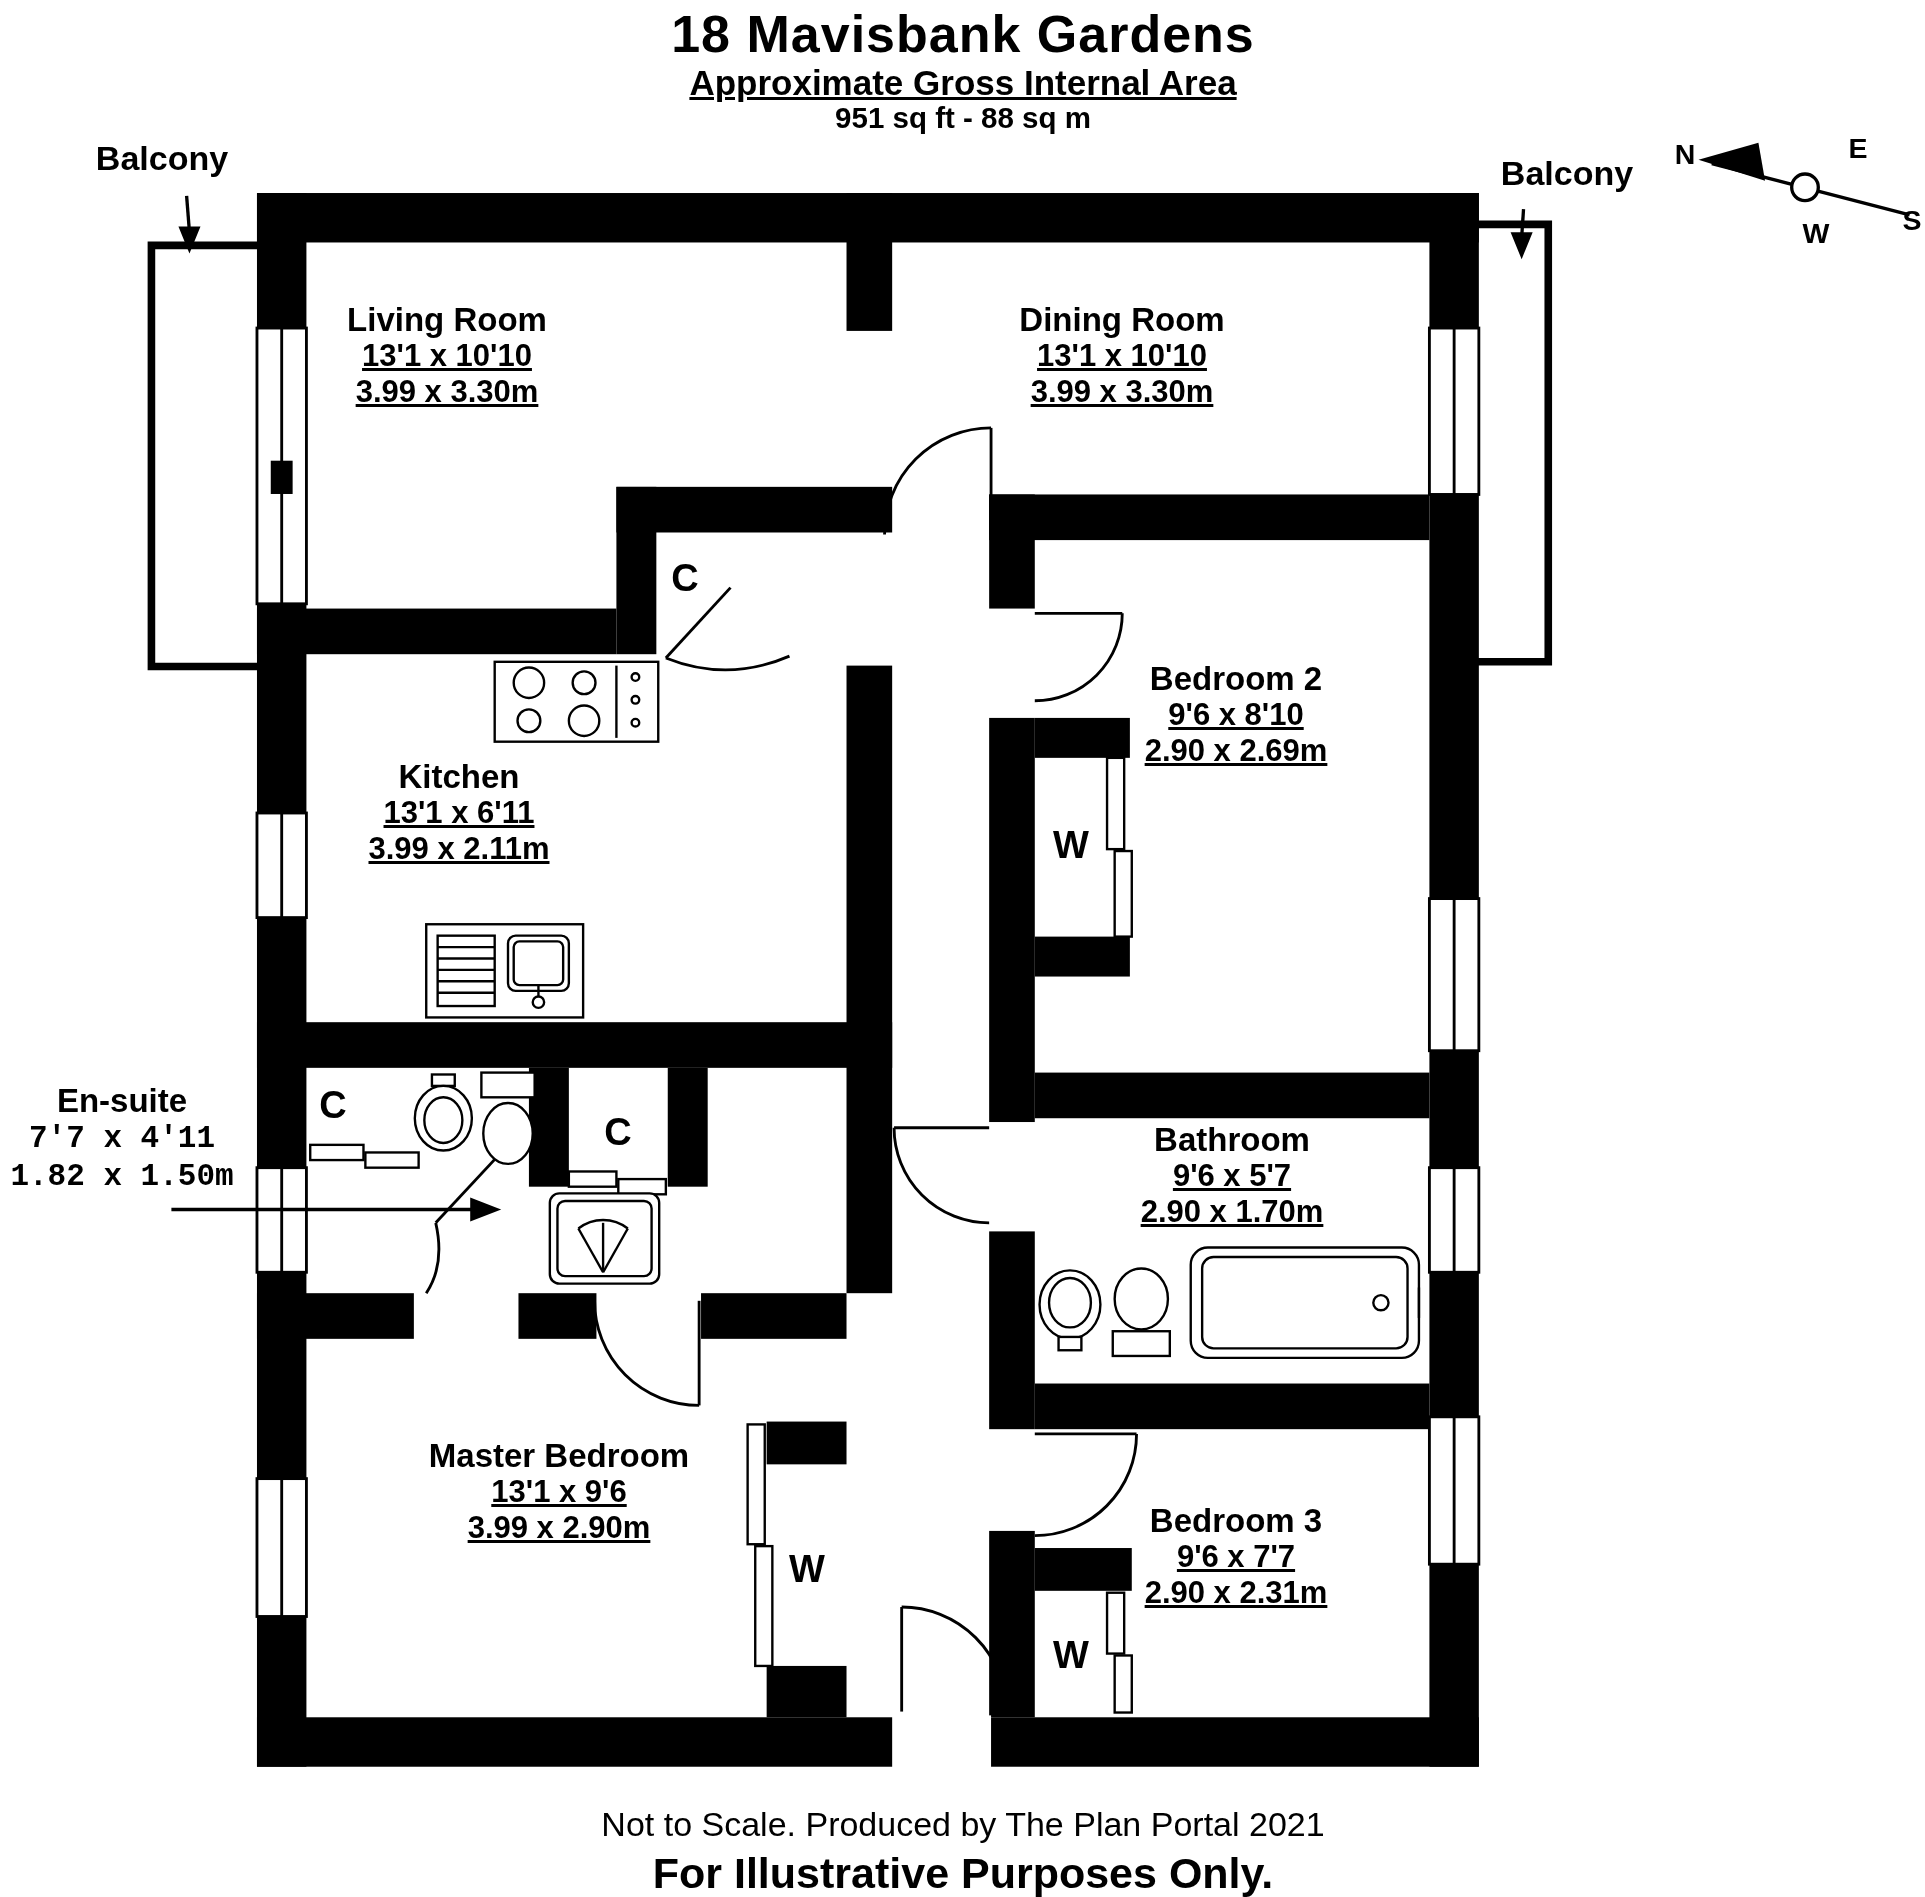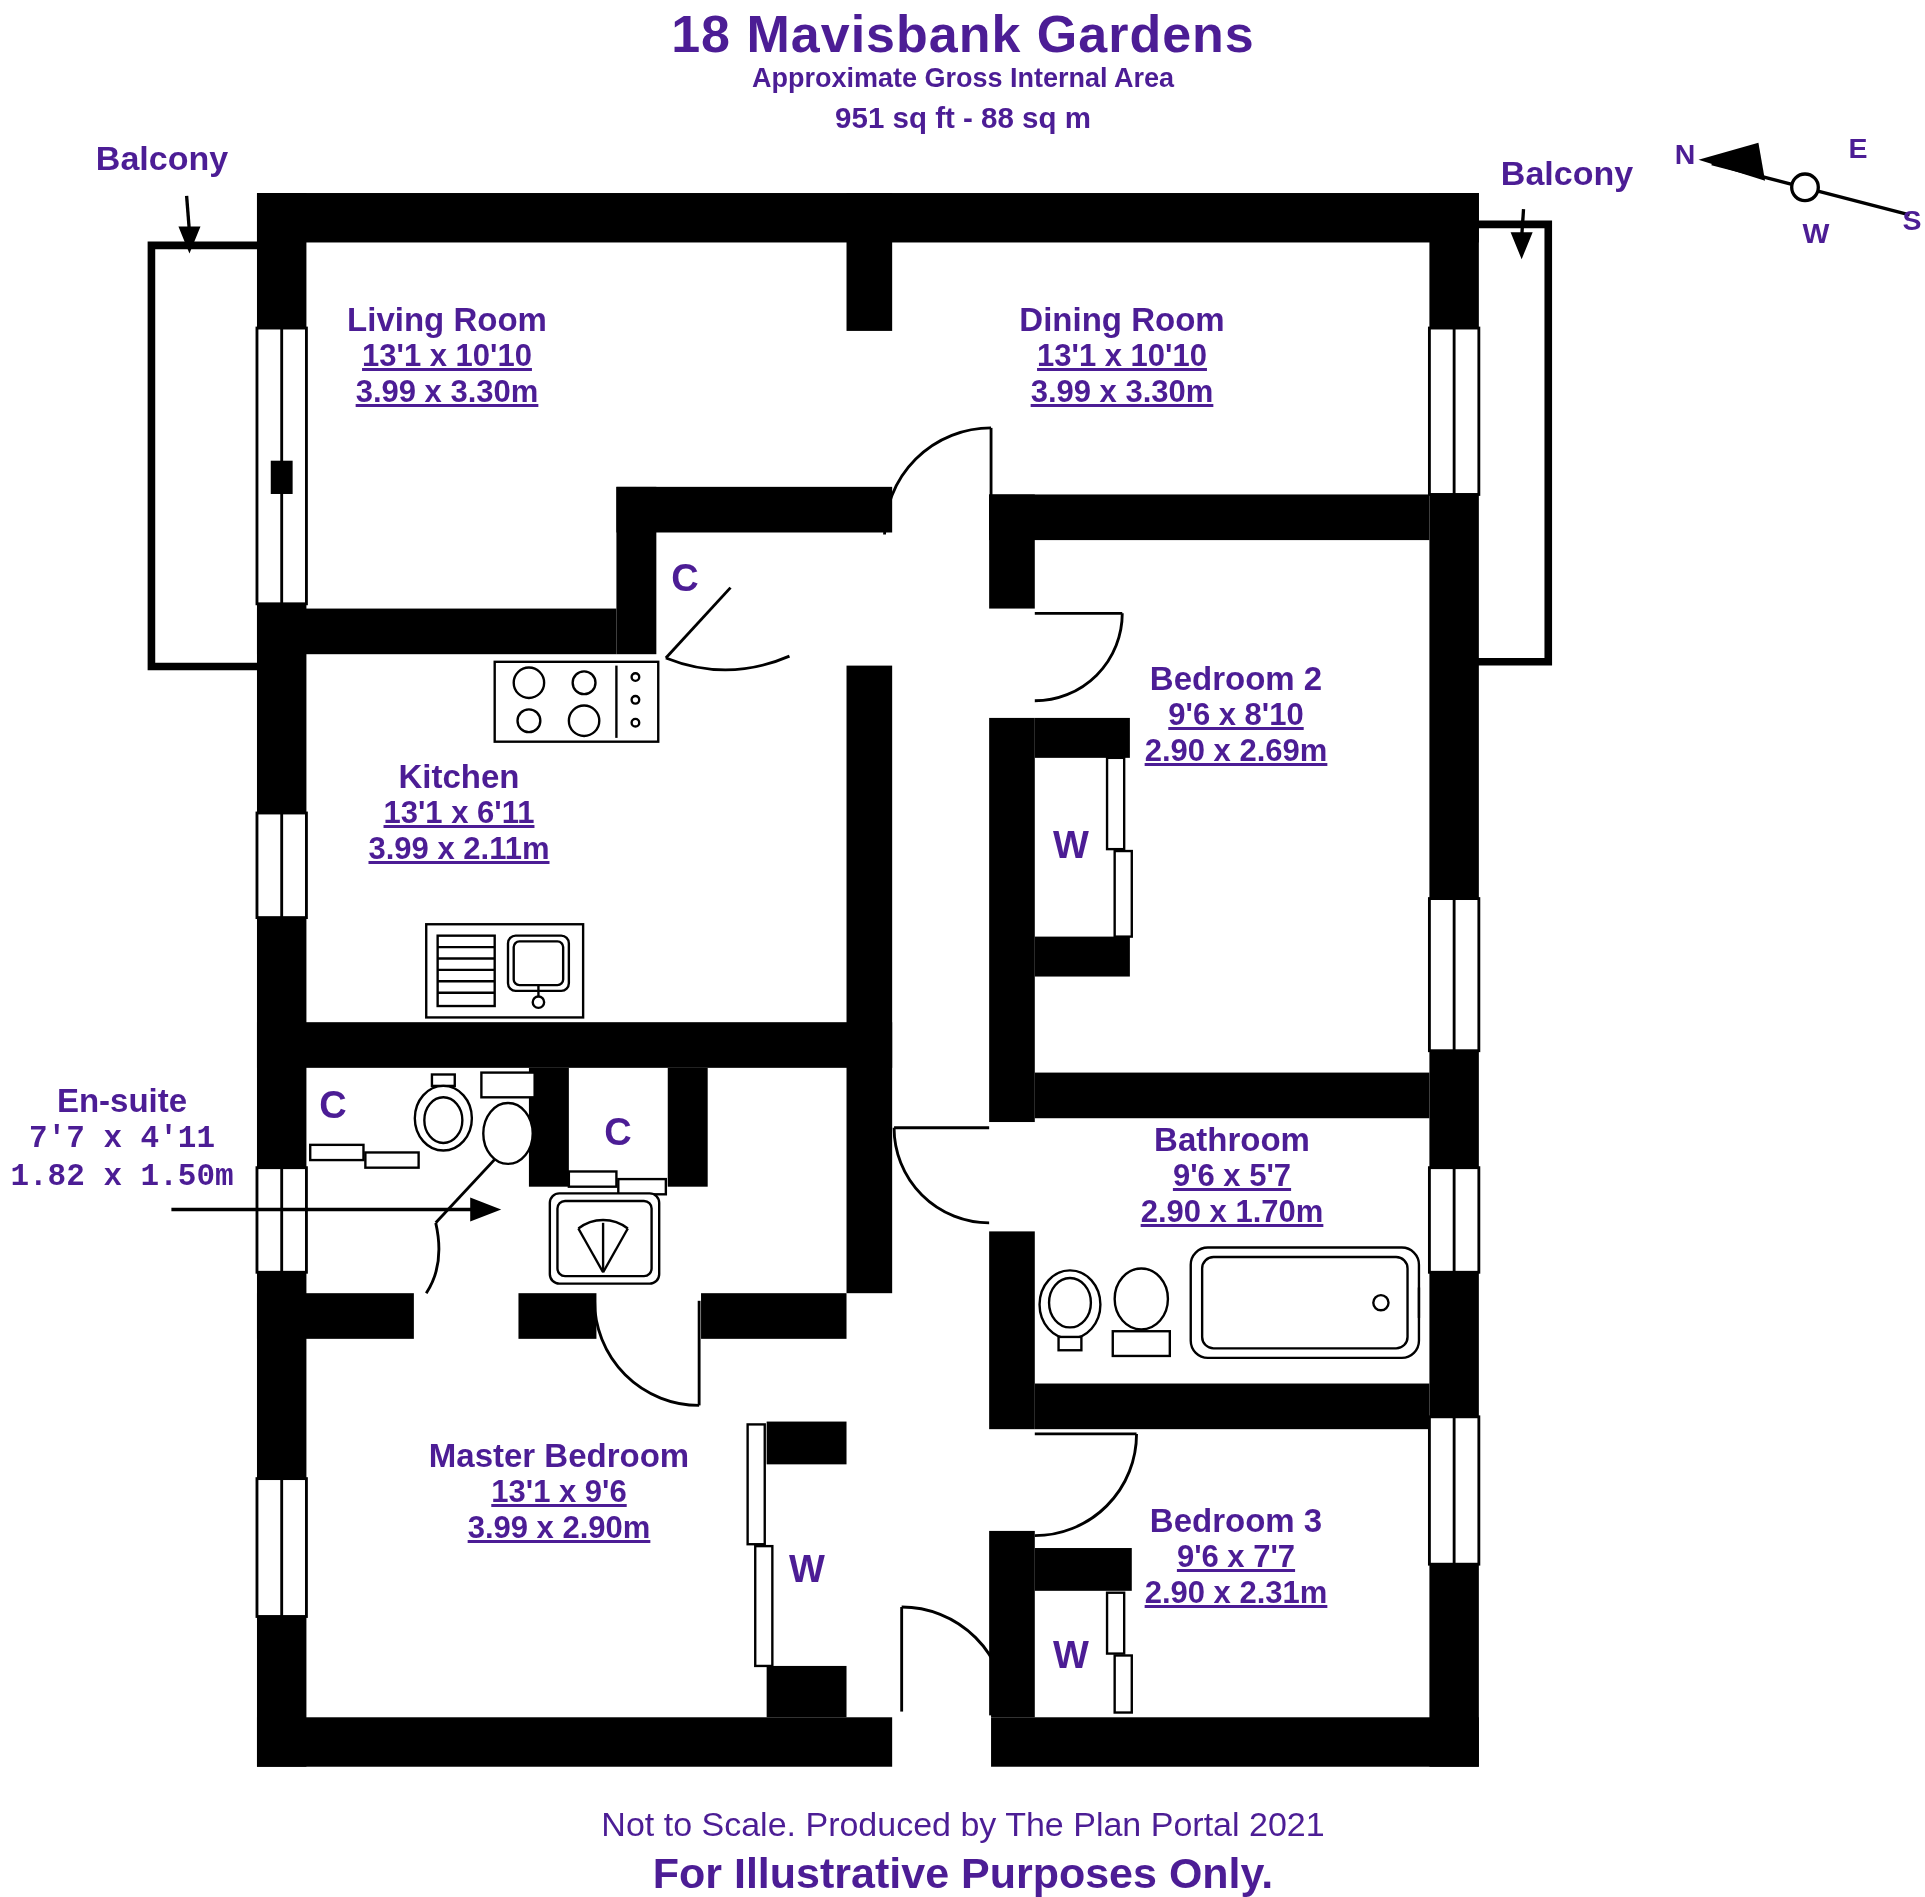--- a/index.html
+++ b/index.html
@@ -1,22 +1,22 @@
 <!DOCTYPE html>
 <html style="font-size:15px"><head>
 <meta charset="utf-8">
 <style>
   html,body{margin:0;padding:0;background:#fff;}
   #stage{
     position:relative;width:1926px;height:1897px;background:#ffffff;
-    font-family:"Liberation Sans","DejaVu Sans",sans-serif;color:#4c1d95;overflow:hidden;
+    font-family:"Liberation Sans","DejaVu Sans",sans-serif;color:#000000;overflow:hidden;
   }
   .hdr{position:absolute;left:0;width:100%;text-align:center;font-weight:bold;}
   .hdr.title{top:3.8px;font-size:52px;letter-spacing:1px;}
-  .hdr.sub{top:63px;font-size:27px;}
+  .hdr.sub{top:63px;font-size:35px;text-decoration:underline;}
   .hdr.area{top:101px;font-size:29.5px;}
   #plan-svg{position:absolute;left:0;top:0;}
   .room-label{position:absolute;transform:translateX(-50%);text-align:center;font-weight:bold;white-space:nowrap;}
   .room-label .nm{display:block;font-size:33px;line-height:36px;}
   .room-label .dm{display:block;font-size:31px;line-height:36px;text-decoration:underline;}
   .cw{position:absolute;transform:translate(-50%,-50%);font-size:38px;font-weight:bold;}
   .balcony-label{position:absolute;transform:translateX(-50%);font-size:34px;font-weight:bold;white-space:nowrap;}
   .compass-letter{position:absolute;transform:translate(-50%,-50%);font-size:28.5px;font-weight:bold;}
   .side-label{position:absolute;transform:translateX(-50%);text-align:center;font-weight:bold;white-space:nowrap;}
   .side-label .nm{display:block;font-size:33px;line-height:38px;}

